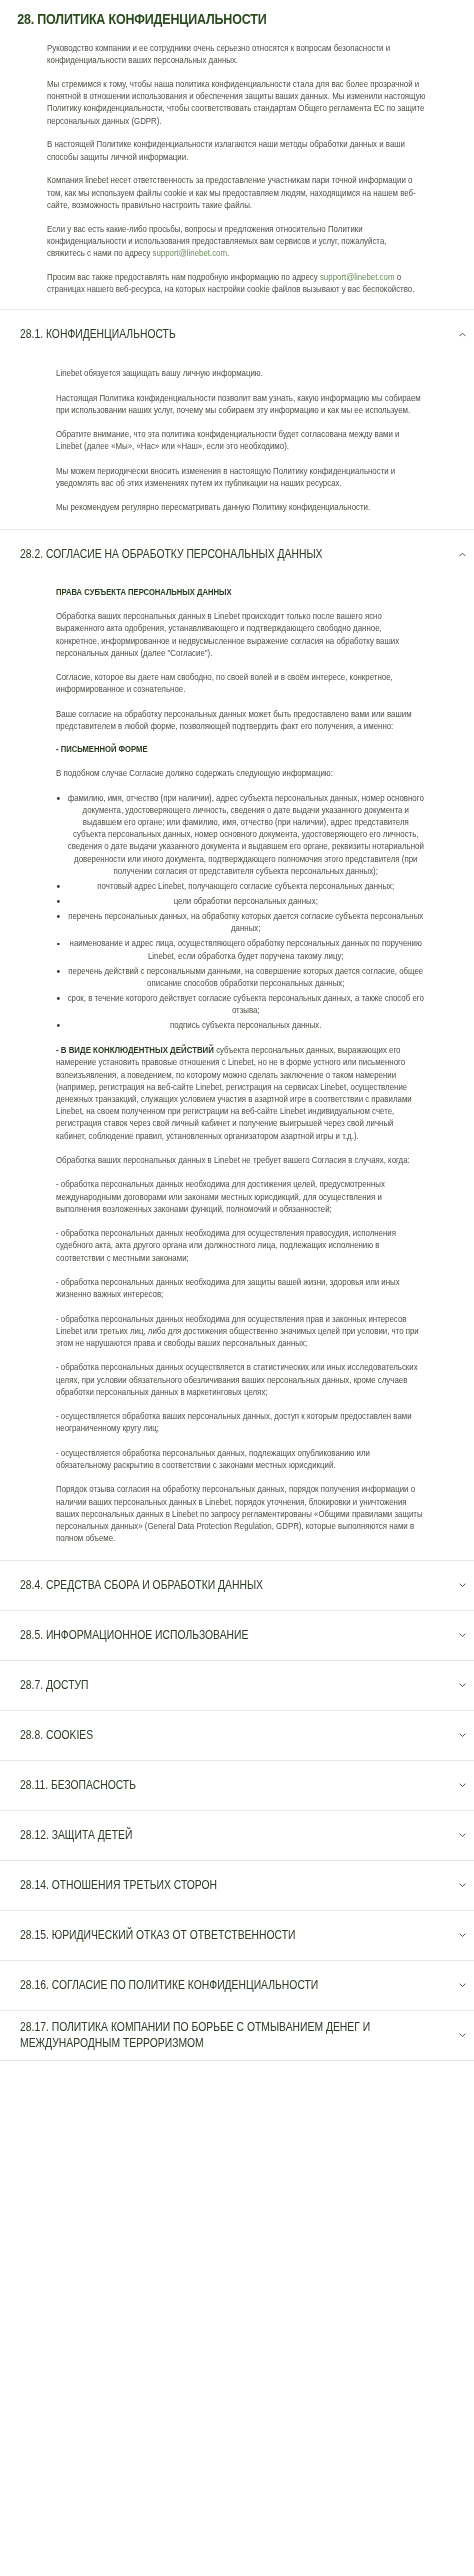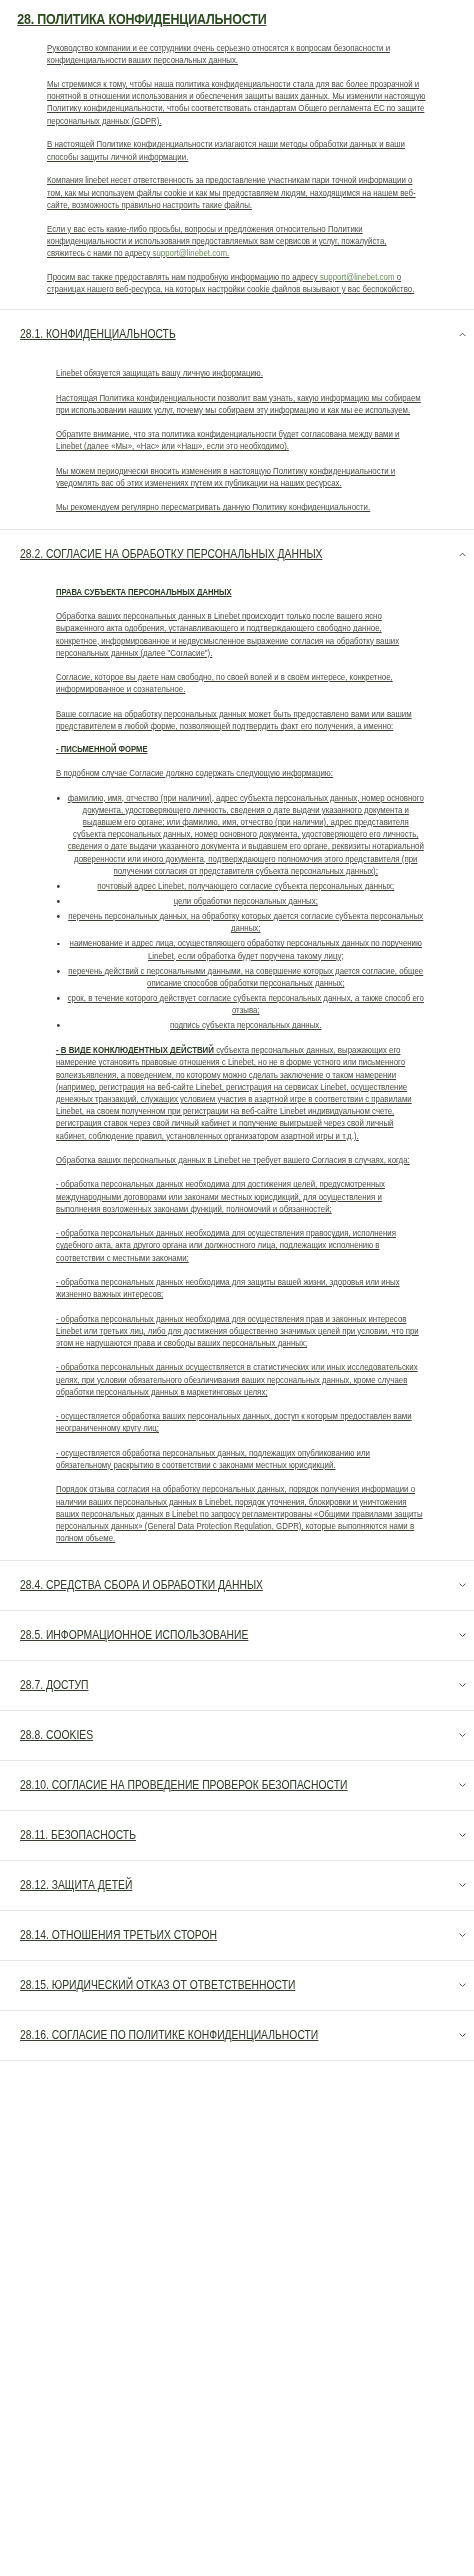--- a/index.html
+++ b/index.html
@@ -2,21 +2,21 @@
 <html style="font-size:9.3px"><head>
   <meta charset="utf-8">
   <style>
     * { box-sizing: border-box; margin: 0; padding: 0; }
     html, body { background: #ffffff; }
     body {
       width: 474px;
       font-family: "Liberation Sans", sans-serif;
       color: #3a4036;
     }
-    .page { width: 474px; padding: 0 0 11.6px 0; text-decoration: underline; }
+    .page { width: 474px; padding: 0 0 11.6px 0; }
     .page-title {
       font-family: "Liberation Sans", sans-serif;
       font-weight: bold;
       font-size: 14.5px;
       color: #2b4a1f;
       letter-spacing: -0.2px;
       padding: 10.5px 0 0 20px;
       line-height: 17.5px;
       transform: scaleX(0.86);
       transform-origin: left center;
@@ -203,30 +203,20 @@
       <span class="acc-title">28.8. COOKIES</span>
       <span class="chev">
         <svg viewBox="0 0 12 8">
               <path d="M1 1 L6 6 L11 1" fill="none" stroke="#3a4036" stroke-width="1.5"></path>
             </svg>
       </span>
     </div>
   </div>
       <div class="acc-item">
     <div class="acc-header">
-      <span class="acc-title">28.10. СОГЛАСИЕ НА ПРОВЕДЕНИЕ ПРОВЕРОК БЕЗОПАСНОСТИ</span>
-      <span class="chev">
-        <svg viewBox="0 0 12 8">
-              <path d="M1 1 L6 6 L11 1" fill="none" stroke="#3a4036" stroke-width="1.5"></path>
-            </svg>
-      </span>
-    </div>
-  </div>
-      <div class="acc-item">
-    <div class="acc-header">
       <span class="acc-title">28.11. БЕЗОПАСНОСТЬ</span>
       <span class="chev">
         <svg viewBox="0 0 12 8">
               <path d="M1 1 L6 6 L11 1" fill="none" stroke="#3a4036" stroke-width="1.5"></path>
             </svg>
       </span>
     </div>
   </div>
       <div class="acc-item">
     <div class="acc-header">
@@ -261,15 +251,25 @@
       <div class="acc-item">
     <div class="acc-header">
       <span class="acc-title">28.16. СОГЛАСИЕ ПО ПОЛИТИКЕ КОНФИДЕНЦИАЛЬНОСТИ</span>
       <span class="chev">
         <svg viewBox="0 0 12 8">
               <path d="M1 1 L6 6 L11 1" fill="none" stroke="#3a4036" stroke-width="1.5"></path>
             </svg>
       </span>
     </div>
   </div>
+      <div class="acc-item">
+    <div class="acc-header">
+      <span class="acc-title wrap">28.17. ПОЛИТИКА КОМПАНИИ ПО БОРЬБЕ С ОТМЫВАНИЕМ ДЕНЕГ И МЕЖДУНАРОДНЫМ ТЕРРОРИЗМОМ</span>
+      <span class="chev">
+        <svg viewBox="0 0 12 8">
+              <path d="M1 1 L6 6 L11 1" fill="none" stroke="#3a4036" stroke-width="1.5"></path>
+            </svg>
+      </span>
+    </div>
+  </div>
     </div>
 </div>
 
 
 </body></html>

